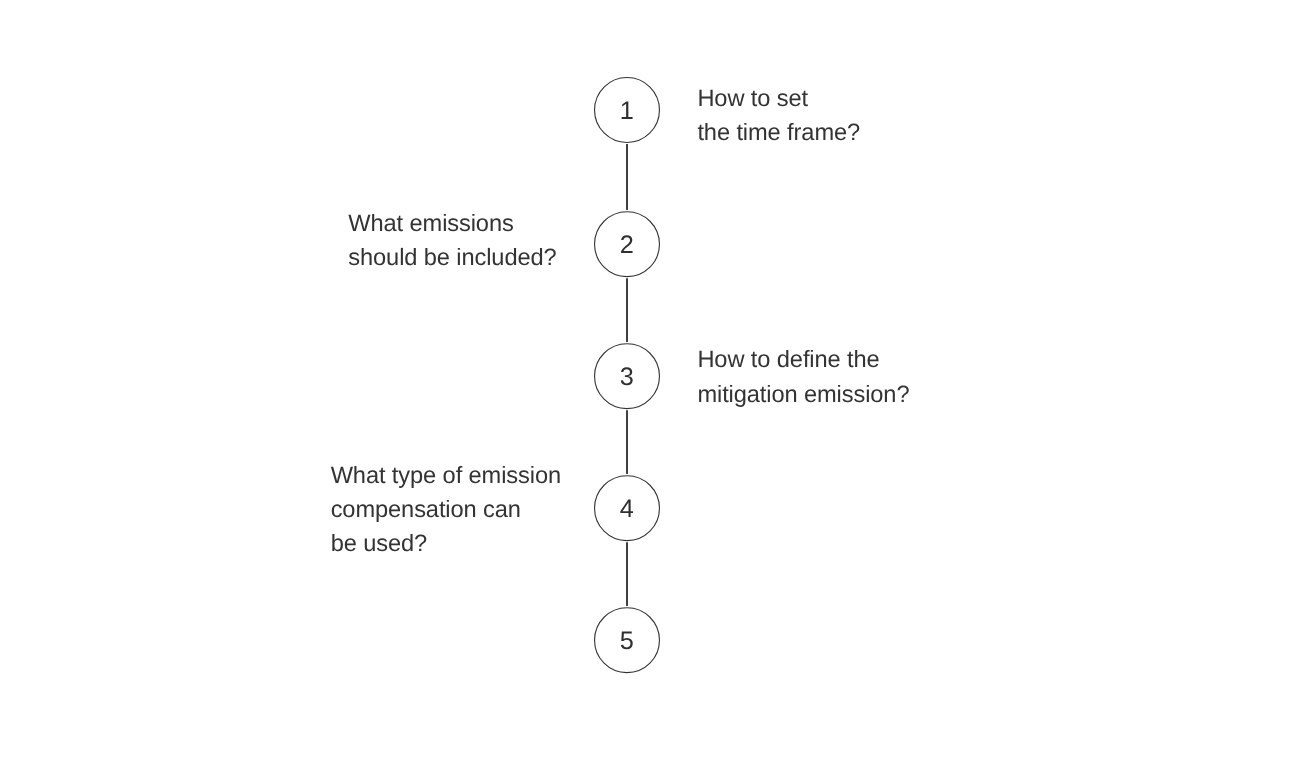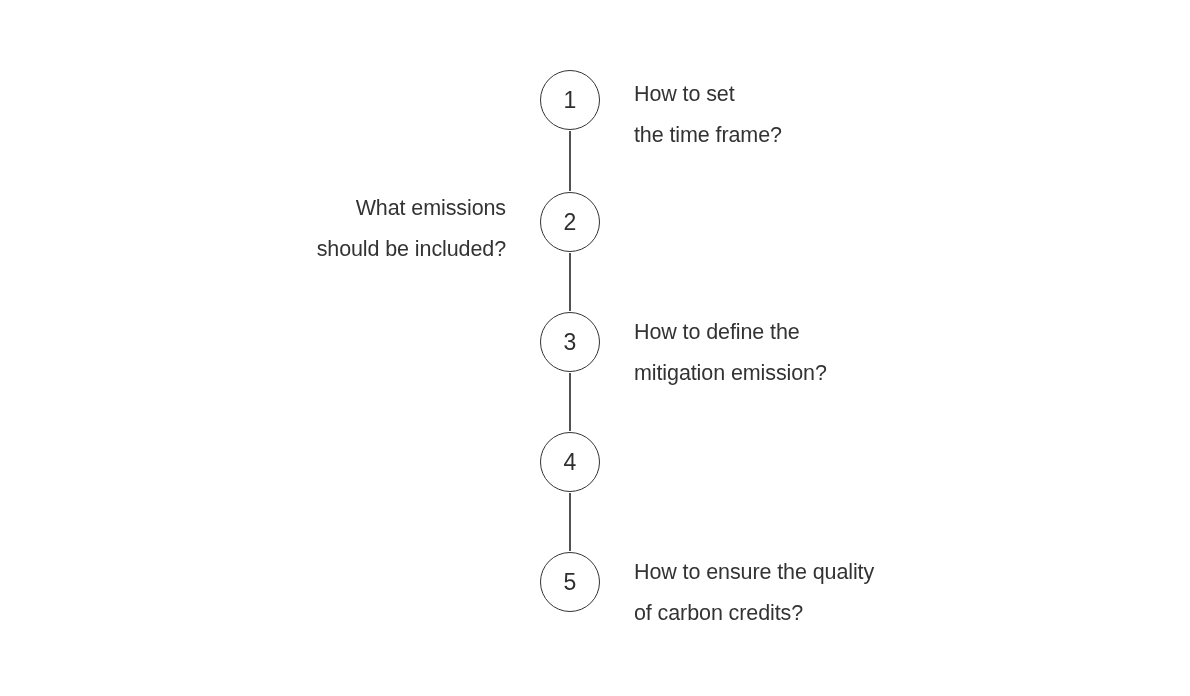--- a/index.html
+++ b/index.html
@@ -54,30 +54,30 @@
     letter-spacing: 0.2px;
     user-select: none;
   }
 
   
   .step-label {
     position: absolute;
     font-family: "Liberation Sans", sans-serif;
     font-size: 21.5px;
     font-weight: 400;
-    line-height: 41px;
+    line-height: 31px;
     color: #333333;
     white-space: pre-line;
     letter-spacing: -0.1px;
   }
   .step-label.right {
     text-align: left;
   }
   .step-label.left {
-    text-align: right;
+    text-align: left;
   }
 
   
   .label-1 { left: 634px; top: 74px; }
   .label-2 { right: 684px; top: 188px; }
   .label-3 { left: 634px; top: 312px; }
   .label-4 { right: 680px; top: 417px; }
   .label-5 { left: 634px; top: 552px; }
 
   .node-1 { left: 540px; top: 70px; }
@@ -112,20 +112,21 @@
 
   <div class="step-node node-3">
     <span class="step-number">3</span>
   </div>
   <div class="step-label right label-3">How to define the
 mitigation emission?</div>
 
   <div class="step-node node-4">
     <span class="step-number">4</span>
   </div>
+  <div class="step-label left label-4">What type of emission
+compensation can
+be used?</div>
 
   <div class="step-node node-5">
     <span class="step-number">5</span>
   </div>
-  <div class="step-label right label-5">How to ensure the quality
-of carbon credits?</div>
 
 </div>
 
 </body></html>

